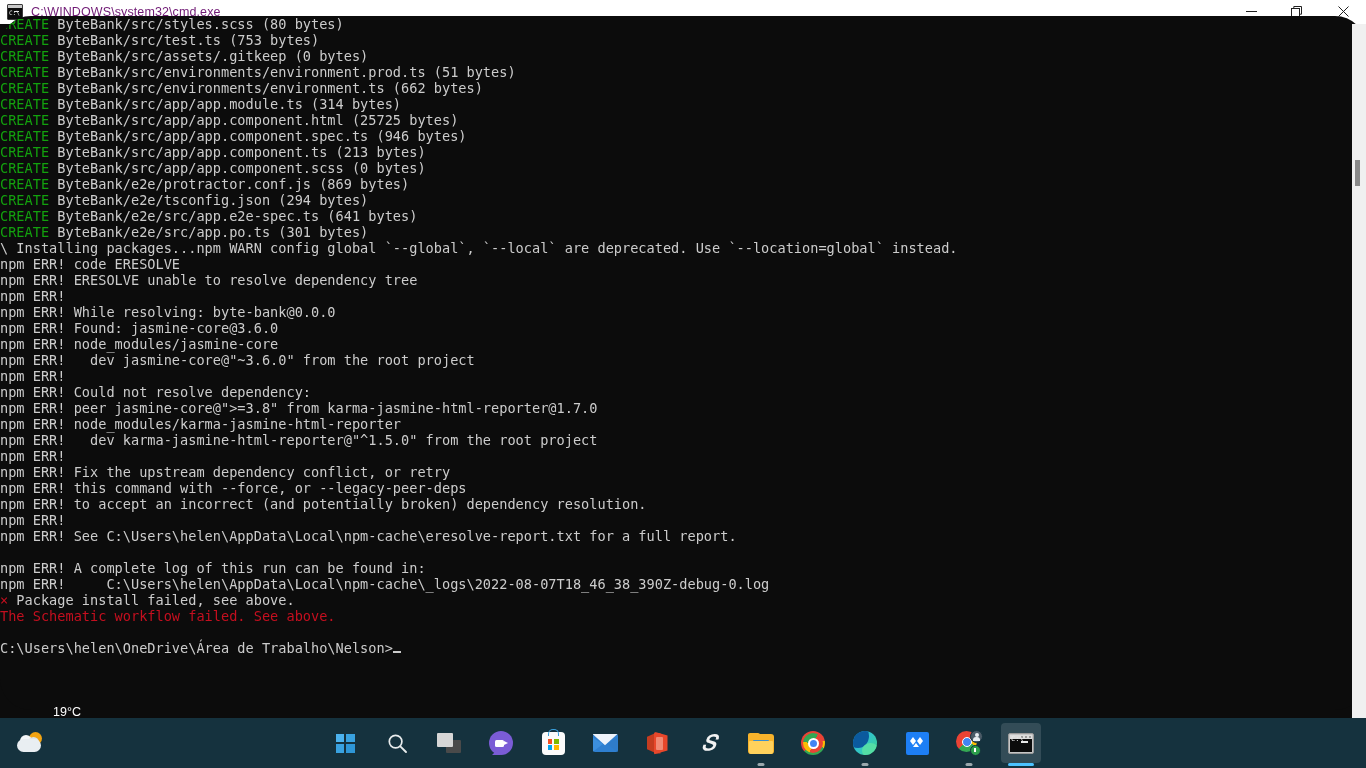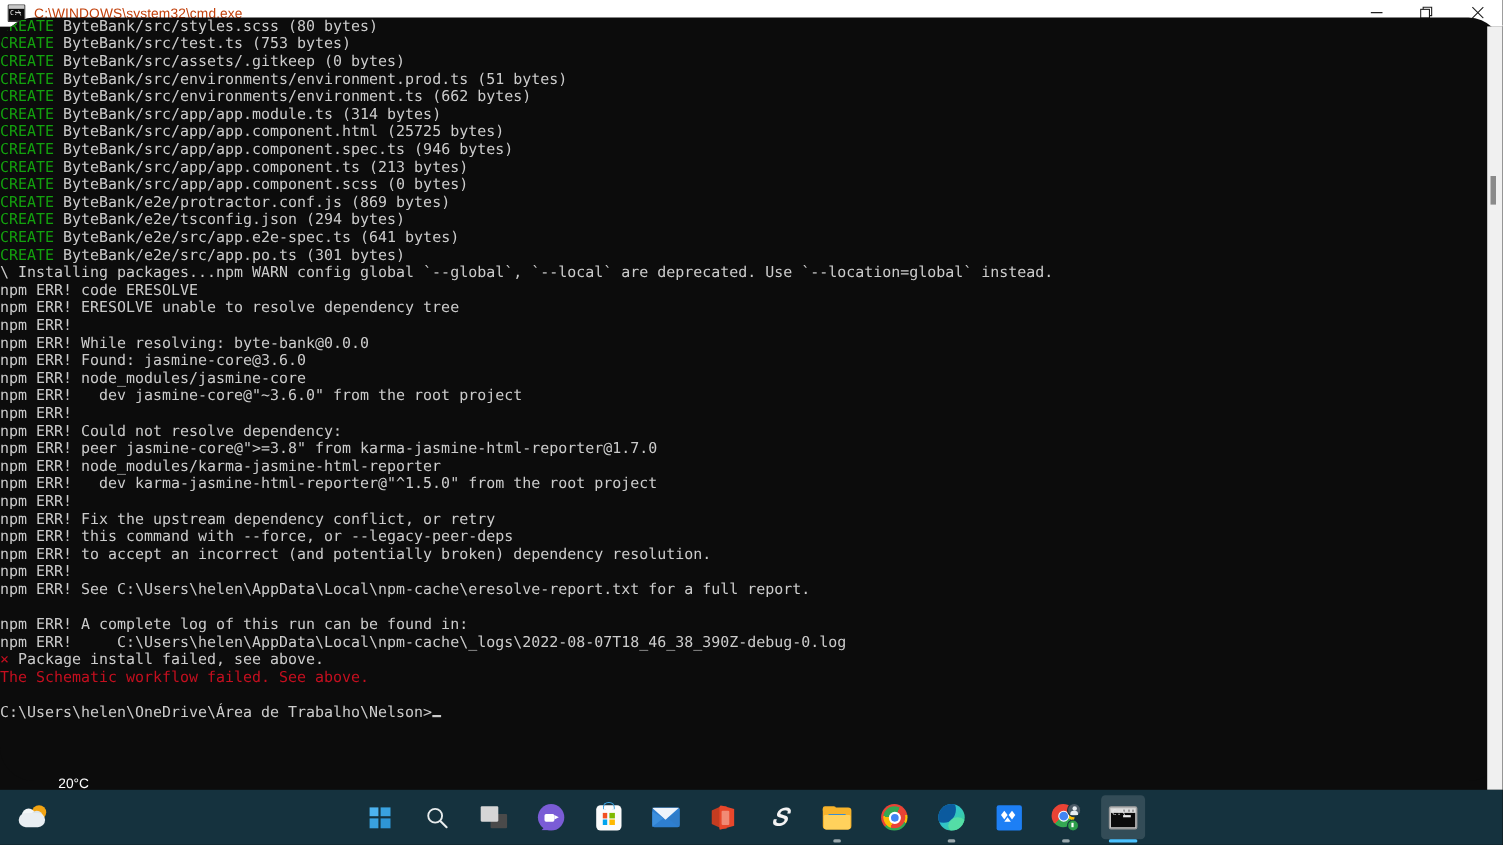--- a/index.html
+++ b/index.html
@@ -35,21 +35,21 @@
   }
   #titlebar .tb-icon .scr::before{
     content:"C:\\"; position:absolute; left:1px; top:0px;
     font-family:"DejaVu Sans Mono", monospace; font-size:6px; color:#e8e8e8;
     line-height:9px;
   }
   #titlebar .tb-icon .cursor{
     position:absolute; left:7px; top:7px; width:5px; height:1.5px; background:#e8e8e8;
   }
   #tb-title{
-    font-size:12.5px; color:#c2410c; letter-spacing:0.1px;
+    font-size:12.5px; color:#701a75; letter-spacing:0.1px;
     white-space:nowrap; line-height:24px;
   }
   #tb-controls{ margin-left:auto; display:flex; height:24px; }
   #tb-controls .ctl{
     width:46px; height:24px; display:flex; align-items:center; justify-content:center;
     color:#202020;
   }
   #tb-controls .ctl svg{ display:block; }
 
   
@@ -281,21 +281,21 @@
 <div id="taskbar">
 
   <div id="weather">
     <div class="wicon">
       <div class="sun"></div>
         <div class="cloud2"></div>
         <div class="cloud3"></div>
         <div class="cloud1"></div>
     </div>
     <div class="wtext">
-      <div class="wtemp">20°C</div>
+      <div class="wtemp">19°C</div>
       <div class="wdesc">Pred. nublado</div>
     </div>
   </div>
 
   <div id="tb-center">
 
     <div class="tb-item">
       <div class="ic-start">
           <i></i>
           <i></i>

